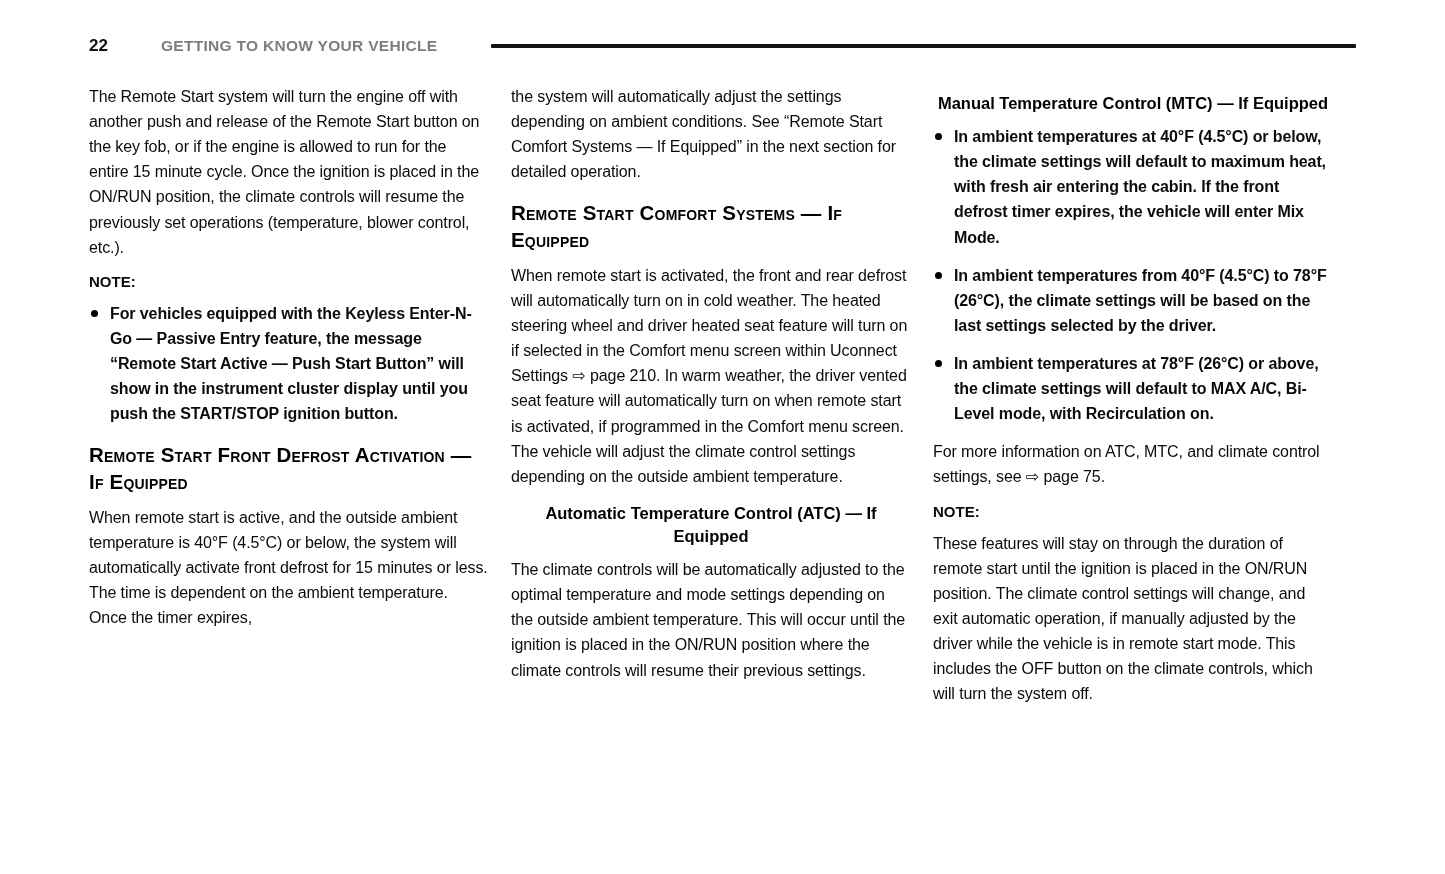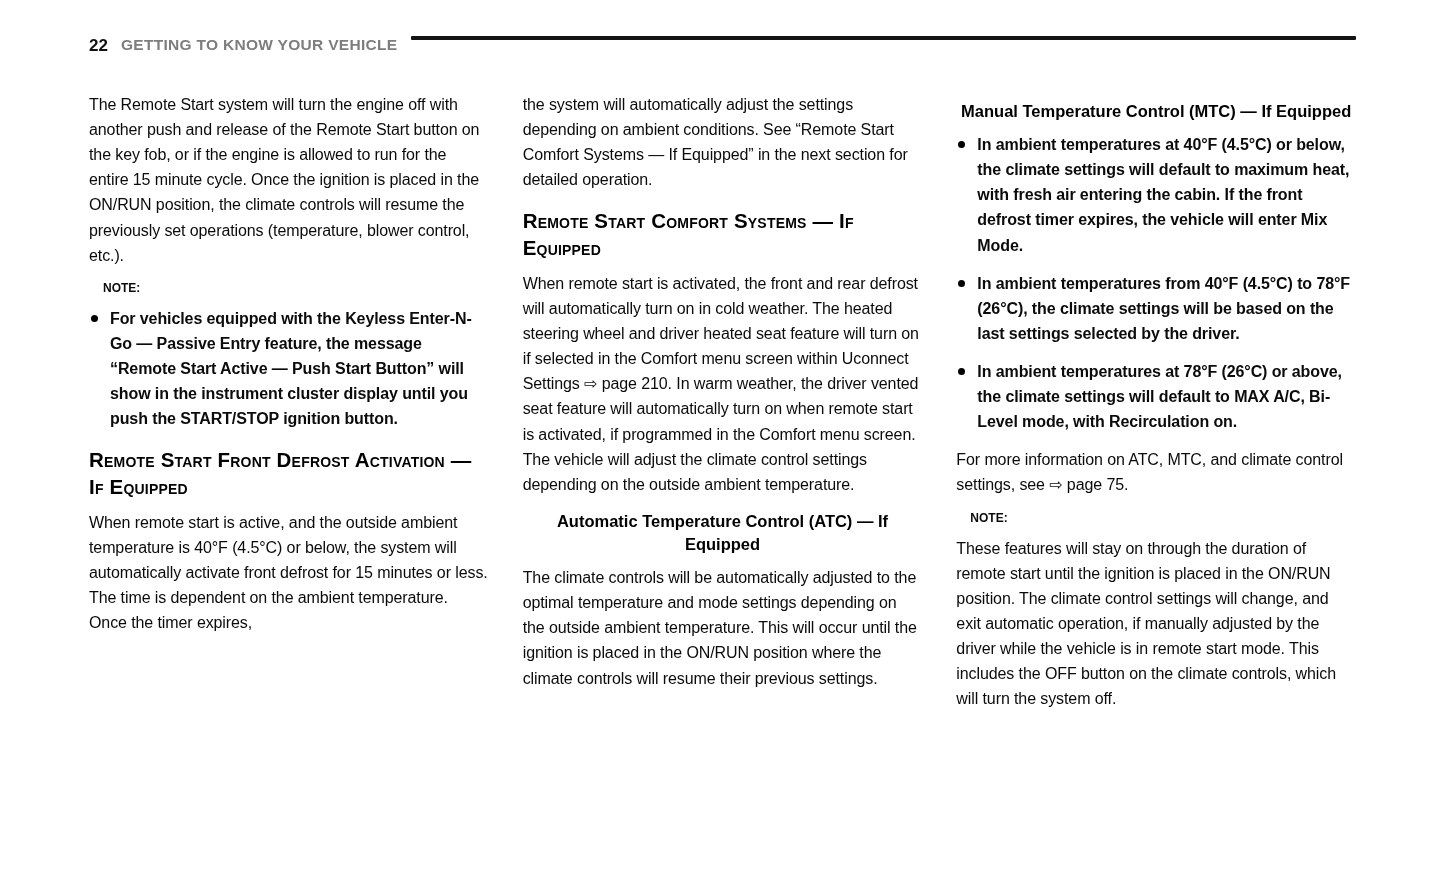--- a/index.html
+++ b/index.html
@@ -8,21 +8,23 @@
     background: #ffffff;
     color: #0b0b0b;
     font-family: "Liberation Sans", sans-serif;
     overflow: hidden;
   }
   .page { padding: 36px 89px 20px 89px; }
 
   
   .header-row {
     display: flex;
-    margin-bottom: 36px;
+    align-items: center;
+    margin-bottom: 28px;
+    gap: 40px;
   }
   .page-num {
     font-size: 17px;
     font-weight: bold;
     color: #111111;
     margin-right: 13px;
   }
   .page-title {
     font-size: 15.5px;
     font-weight: bold;
@@ -32,34 +34,34 @@
   }
   .rule {
     flex: 1;
     height: 4px;
     background: #141414;
     margin-left: 14px;
     border-radius: 1px;
   }
 
   
-  .columns { display: flex; gap: 34px; }
+  .columns { display: flex; gap: 22px; }
   .col { width: 400px; }
 
   
   .para {
     font-size: 16px;
     line-height: 1.57;
     letter-spacing: -0.1px;
     margin-bottom: 13px;
   }
   .note {
-    font-size: 12px;
+    font-size: 15px;
     font-weight: bold;
-    margin: 3px 0 11px 14px;
+    margin: 3px 0 11px 0;
   }
   .heading2 {
     font-weight: bold;
     font-variant: small-caps;
     font-size: 20.5px;
     line-height: 1.28;
     letter-spacing: 0.2px;
     margin: 16px 0 10px 0;
     color: #000000;
   }

